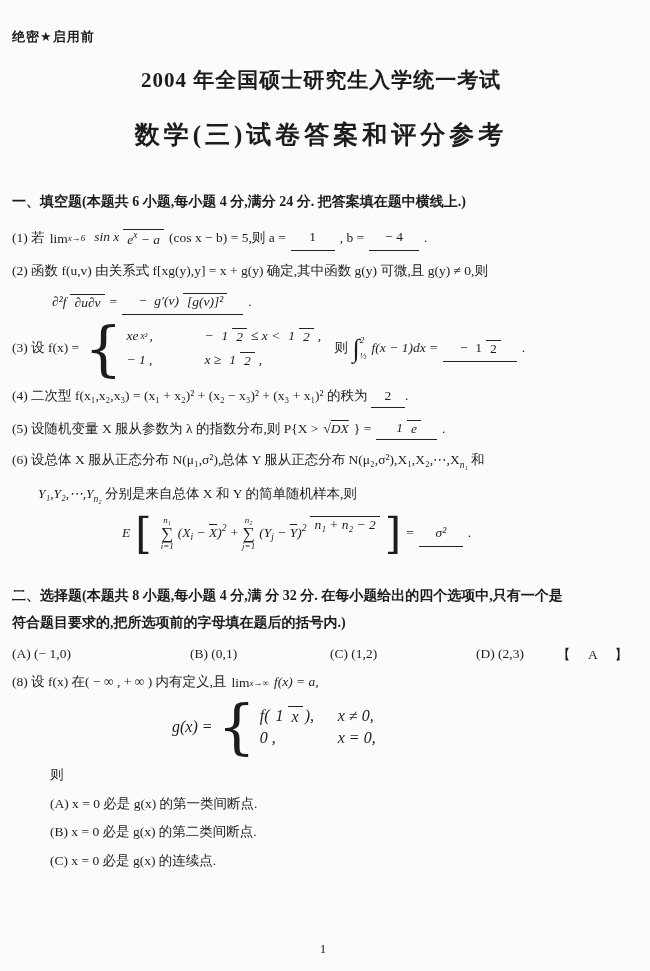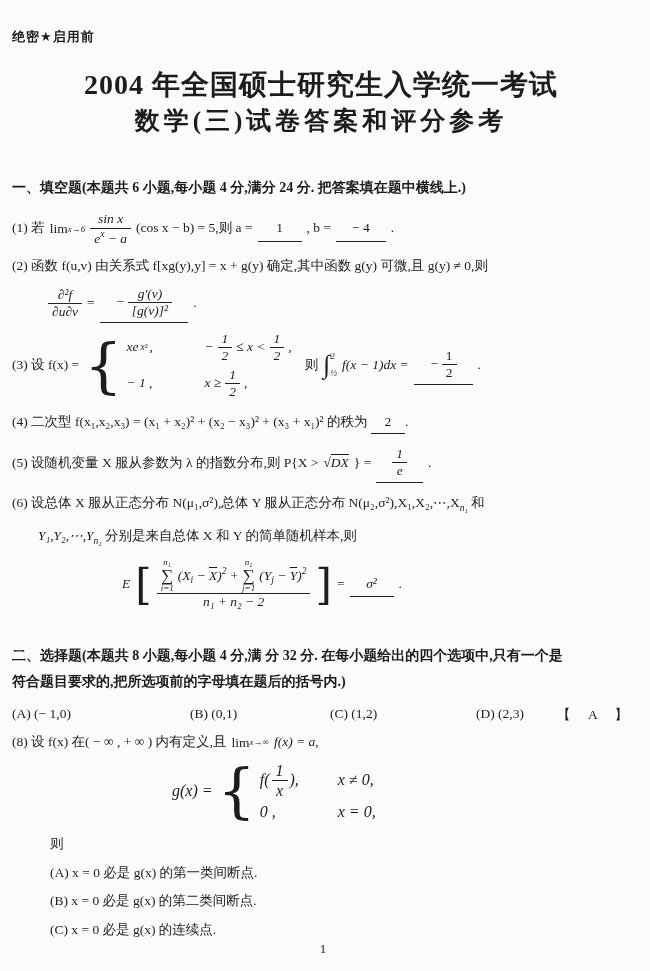--- a/index.html
+++ b/index.html
@@ -1,27 +1,27 @@
 <!DOCTYPE html>
 <html><head>
 <meta charset="utf-8">
 <style>
   * { margin:0; padding:0; box-sizing:border-box; }
   html,body { width:650px; }
   body { height:971px; background:#fbfbf9; font-family:"Liberation Serif","DejaVu Serif",serif; color:#1c1c1c; overflow:hidden; }
   .paper { position:relative; width:646px; height:971px; padding:28px 16px 0 12px; }
   .classification { font-family:"Liberation Sans","DejaVu Sans",sans-serif; font-weight:bold; font-size:13px; letter-spacing:1px; }
-  .title1 { text-align:center; margin-top:20px; font-size:28px; font-weight:bold; letter-spacing:1px; }
-  .title2 { text-align:center; margin-top:0; font-size:25px; font-weight:bold; letter-spacing:4px; }
+  .title1 { text-align:center; margin-top:20px; font-size:21px; font-weight:bold; letter-spacing:1px; }
+  .title2 { text-align:center; margin-top:24px; font-size:25px; font-weight:bold; letter-spacing:4px; }
   .sec-header { margin-top:40px; font-weight:bold; font-size:14px; line-height:1.6; }
   .sec-header2 { margin-top:32px; font-weight:bold; font-size:14px; line-height:1.9; }
   .q { margin-top:10px; font-size:13.5px; line-height:1.55; }
   .row { display:flex; align-items:center; flex-wrap:nowrap; gap:5px; }
   .m { font-style:italic; }
-  .frac { display:inline-flex; flex-direction:column; vertical-align:middle; text-align:center; line-height:1.2; }
+  .frac { display:inline-flex; vertical-align:middle; text-align:center; line-height:1.2; }
   .fnum { display:block; padding:0 4px; }
   .fden { display:block; border-top:1px solid #222; padding:0 4px; }
   .fnum.row { display:flex; justify-content:center; align-items:center; gap:5px; }
   .lim { display:inline-flex; flex-direction:row; align-items:center; line-height:1; vertical-align:middle; }
   .lsub { font-size:9px; margin-top:1px; }
   .sum { display:inline-flex; flex-direction:column; align-items:center; line-height:1; font-style:normal; }
   .slim { font-size:9px; }
   .sigma { font-size:17px; }
   .ans { display:inline-flex; align-items:center; justify-content:center; gap:3px; border-bottom:1px solid #222; padding:2px 16px; vertical-align:middle; min-width:44px; }
   .over { text-decoration:overline; }

